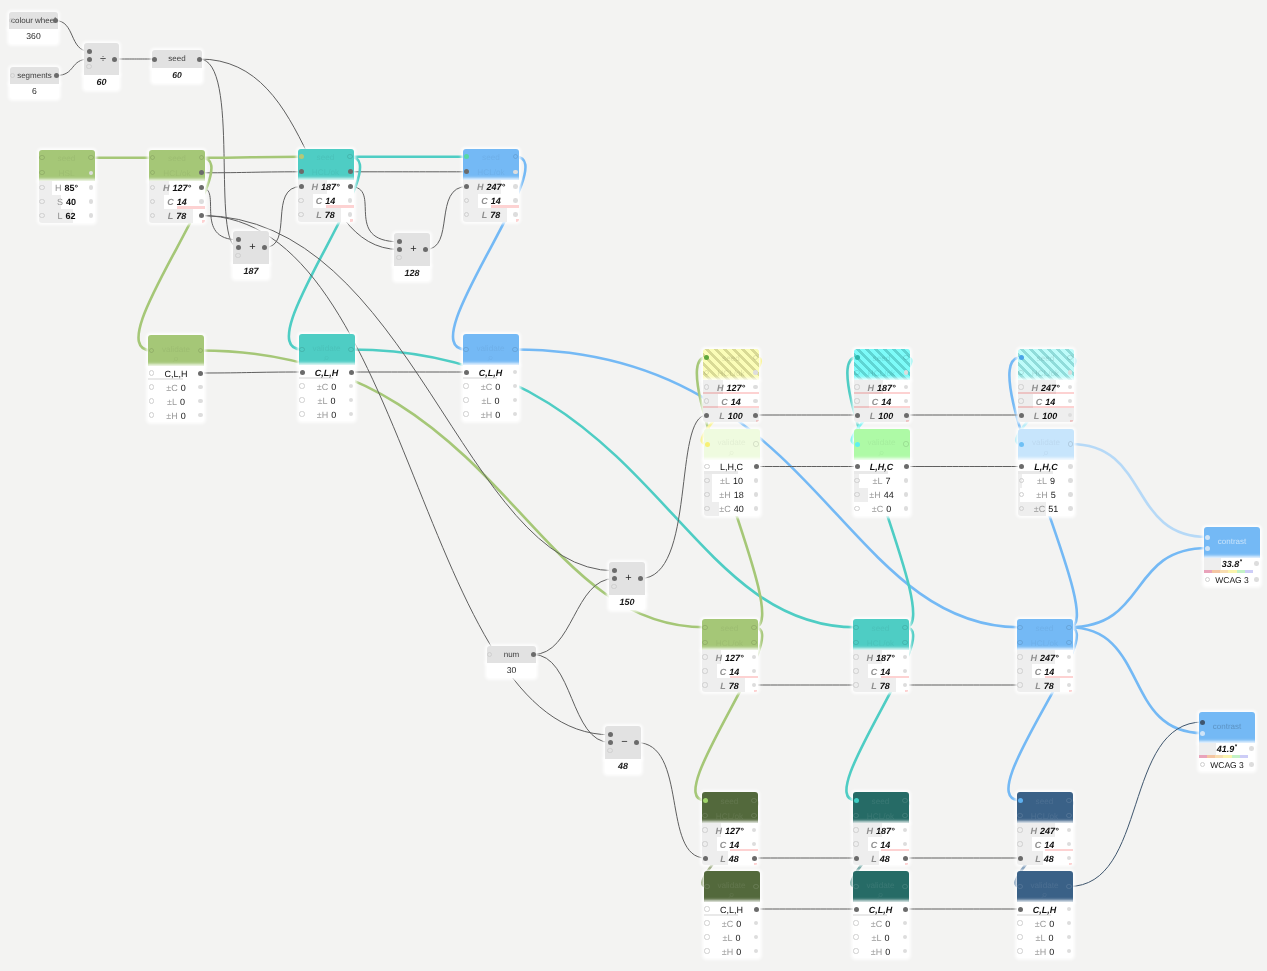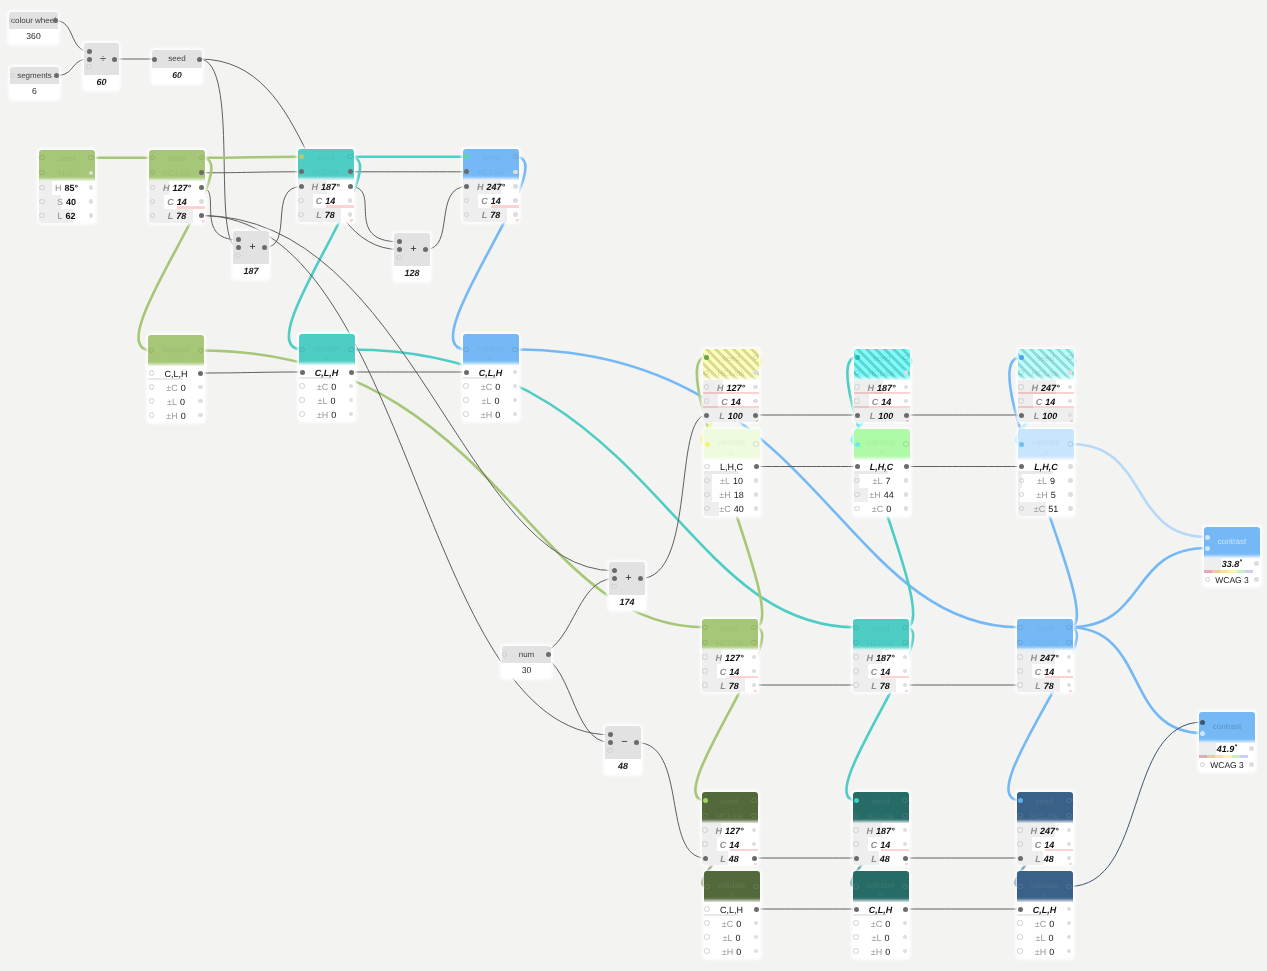--- a/index.html
+++ b/index.html
@@ -137,21 +137,21 @@
       <div class="sk on" style="width: 5px; height: 5px; left: 44px; top: 6px;"></div>
     </div>
     <div class="node numnode" style="left: 152px; top: 50px; width: 50px;">
       <div class="hdr" style="height: 18px;">
         <span class="t">seed</span>
       </div>
       <div class="val bi" style="height: 15px;">60</div>
       <div class="sk on" style="width: 5px; height: 5px; left: 0px; top: 6.5px;"></div>
       <div class="sk on" style="width: 5px; height: 5px; left: 45px; top: 6.5px;"></div>
     </div>
-    <div class="node numnode" style="left: 502px; top: 646px; width: 49px;">
+    <div class="node numnode" style="left: 487px; top: 646px; width: 49px;">
       <div class="hdr" style="height: 17px;">
         <span class="t">num</span>
       </div>
       <div class="val" style="height: 15px;">30</div>
       <div class="sk off" style="width: 5.2px; height: 5.2px; left: -0.1px; top: 5.9px;"></div>
       <div class="sk on" style="width: 5px; height: 5px; left: 44px; top: 6px;"></div>
     </div>
     <div class="node mathnode" style="left: 84px; top: 43px; width: 35px;">
       <div class="body" style="height: 32px;">
         <div class="op">÷</div>
@@ -179,21 +179,21 @@
       <div class="val" style="height: 15px;">128</div>
       <div class="sk on" style="width: 5px; height: 5px; left: 2.5px; top: 6.3px;"></div>
       <div class="sk on" style="width: 5px; height: 5px; left: 2.5px; top: 14px;"></div>
       <div class="sk off" style="width: 5.2px; height: 5.2px; left: 2.4px; top: 21.6px;"></div>
       <div class="sk on" style="width: 5px; height: 5px; left: 29.3px; top: 14px;"></div>
     </div>
     <div class="node mathnode" style="left: 609px; top: 562px; width: 36px;">
       <div class="body" style="height: 33px;">
         <div class="op">+</div>
       </div>
-      <div class="val" style="height: 15px;">174</div>
+      <div class="val" style="height: 15px;">150</div>
       <div class="sk on" style="width: 5px; height: 5px; left: 2.5px; top: 6.3px;"></div>
       <div class="sk on" style="width: 5px; height: 5px; left: 2.5px; top: 14px;"></div>
       <div class="sk off" style="width: 5.2px; height: 5.2px; left: 2.4px; top: 21.6px;"></div>
       <div class="sk on" style="width: 5px; height: 5px; left: 29.3px; top: 14px;"></div>
     </div>
     <div class="node mathnode" style="left: 605px; top: 726px; width: 36px;">
       <div class="body" style="height: 33px;">
         <div class="op">−</div>
       </div>
       <div class="val" style="height: 15px;">48</div>

